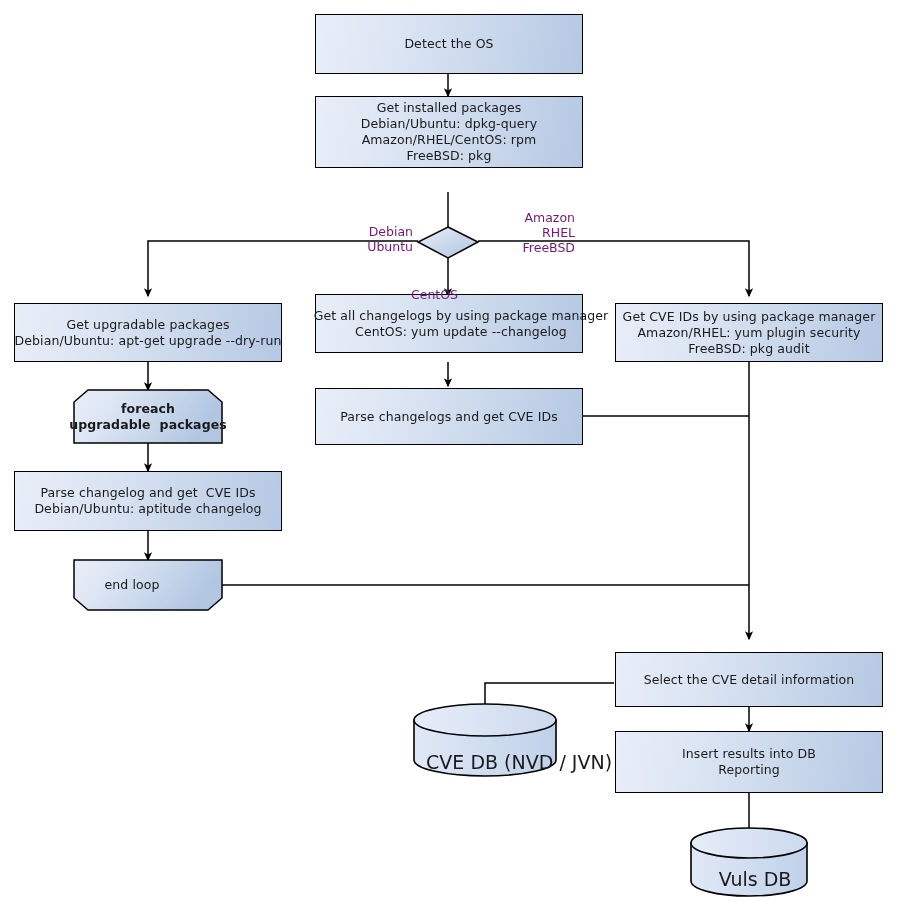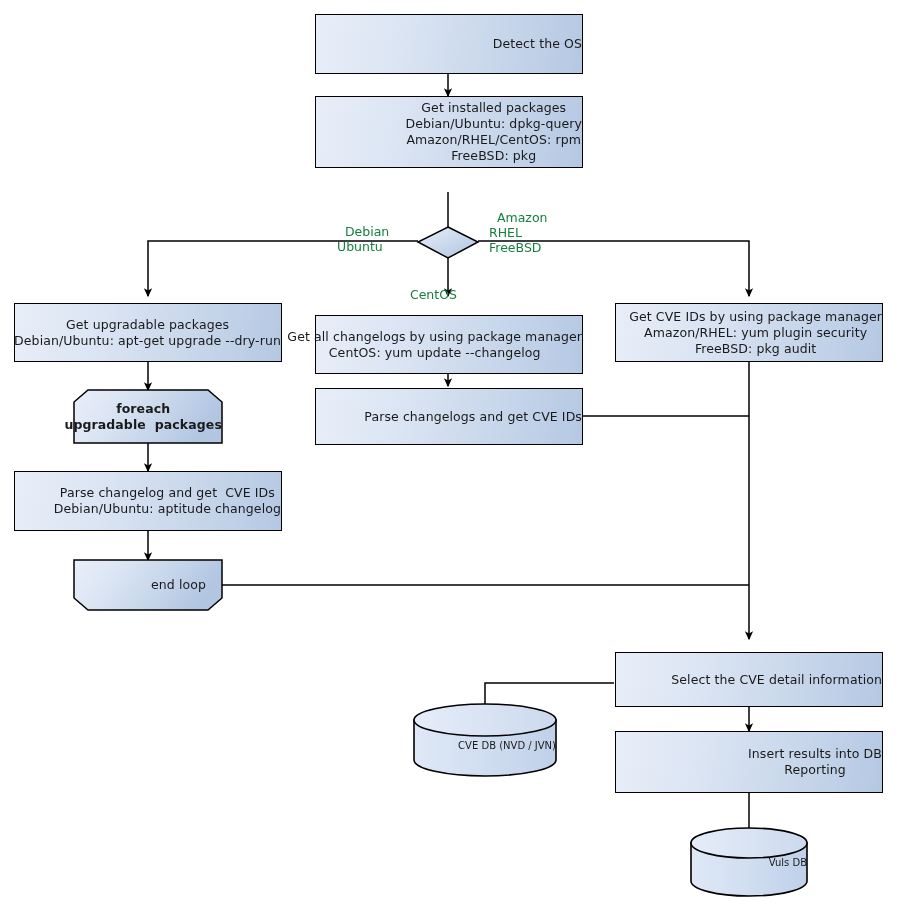--- a/index.html
+++ b/index.html
@@ -18,48 +18,48 @@
     position: absolute;
     left: 0; top: 0;
     width: 898px;
     height: 902px;
   }
   .node {
     position: absolute;
     box-sizing: border-box;
     display: flex;
     align-items: center;
-    justify-content: flex-end;
+    justify-content: center;
     text-align: center;
     color: #1a1a1a;
     font-size: 12.5px;
     line-height: 16px;
     white-space: pre;
     letter-spacing: 0.1px;
   }
   .proc {
     border: 1.4px solid #000000;
     background: linear-gradient(100deg, #e8eef8 0%, #dde6f4 28%, #cbd9ec 62%, #b5c8e3 100%);
   }
   .loopstart, .loopend {
     background: linear-gradient(100deg, #e8eef8 0%, #dce5f3 35%, #c6d5ea 70%, #b2c6e2 100%);
   }
   .edge-label {
     position: absolute;
     font-size: 12.5px;
     line-height: 15px;
-    color: #15803d;
+    color: #701a75;
     white-space: pre;
-    text-align: left;
+    text-align: right;
   }
   .cyl-label {
     position: absolute;
-    font-size: 10px;
+    font-size: 19px;
     color: #1a1a1a;
-    text-align: right;
+    text-align: center;
     white-space: pre;
   }
 </style>
 </head>
 <body>
 
 <svg id="canvas" viewBox="0 0 898 902" xmlns="http://www.w3.org/2000/svg">
   <defs>
     <linearGradient id="boxGrad" x1="0" y1="0" x2="1" y2="0.25">
       <stop offset="0%" stop-color="#e9eff9"></stop>
@@ -153,21 +153,21 @@
 
 <div class="node proc" style="left:14px; top:471px; width:268px; height:60px;">
   <span>Parse changelog and get  CVE IDs
 Debian/Ubuntu: aptitude changelog</span>
 </div>
 
 <div class="node loopend" style="left:58px; top:560px; width:148px; height:50px; background:none;">
   <span>end loop</span>
 </div>
 
-<div class="node proc" style="left:315px; top:315px; width:268px; height:59px;padding-left:24px;">
+<div class="node proc" style="left:315px; top:294px; width:268px; height:59px;padding-left:24px;">
   <span>Get all changelogs by using package manager
 CentOS: yum update --changelog</span>
 </div>
 
 <div class="node proc" style="left:315px; top:388px; width:268px; height:57px;">
   <span>Parse changelogs and get CVE IDs</span>
 </div>
 
 <div class="node proc" style="left:615px; top:303px; width:268px; height:59px;">
   <span>Get CVE IDs by using package manager

